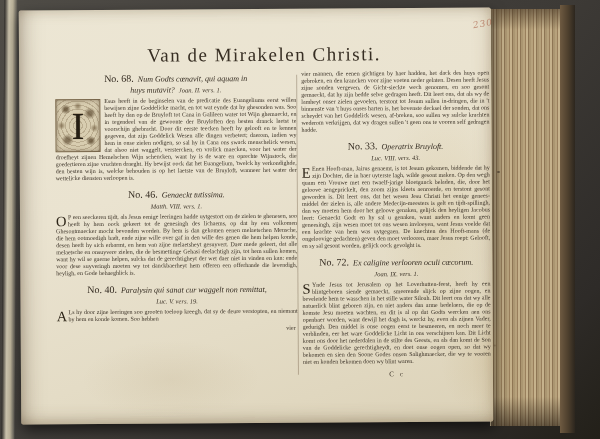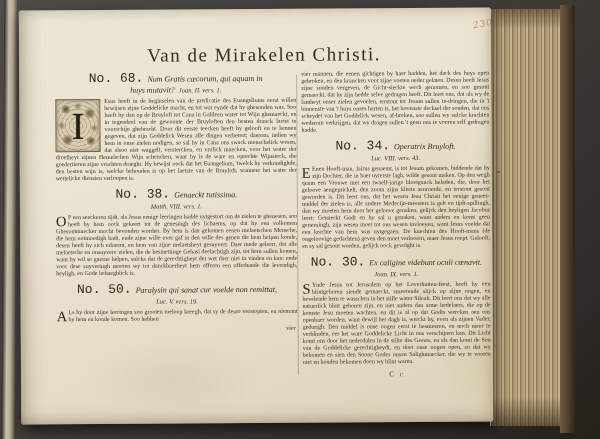--- a/index.html
+++ b/index.html
@@ -59,21 +59,21 @@
     position:absolute;left:277px;top:66px;width:1px;height:300px;
     background:rgba(95,75,52,.35);
   }
   .col{position:absolute;top:62px;color:#3a3126;}
   .col-left{left:36px;width:241px;}
   .col-right{left:282px;width:188px;}
 
   .sec-head{text-align:center;line-height:9px;margin-top:6px;color:#332a20;white-space:nowrap;}
   .sec-head.first{margin-top:0;}
   .sec-head2{text-align:center;line-height:8px;margin-bottom:3px;color:#3a3126;}
-  .sec-no{font-size:13px;font-family:Liberation Mono, monospace;}
+  .sec-no{font-size:10px;}
   .sec-latin{font-size:8px;font-style:italic;}
   .sec-ref{font-size:6.5px;font-style:italic;}
 
   p.body{
     margin:0 0 2px 0;font-size:6px;line-height:7px;text-align:justify;
     color:#3b3227;
   }
   .dropcap{
     float:left;font-size:14.5px;line-height:12.5px;margin:.5px 1.5px 0 0;color:#2c2417;
   }
@@ -119,76 +119,76 @@
     <div class="speck speck2"></div>
 
     <div class="page-title">Van de Mirakelen Christi.</div>
     <div class="col-divider"></div>
     <div class="folio-handwritten">230</div>
 
     <div class="col col-left">
 
       <div class="sec-head first">
         <span class="sec-no">No. 68.</span>
-        <span class="sec-latin">Num Gratis cæcorum, qui aquam in</span>
+        <span class="sec-latin">Num Godts cœnavit, qui aquam in</span>
       </div>
       <div class="sec-head2">
         <span class="sec-latin">huys mutavit?</span>
         <span class="sec-ref">Joan. II. vers. 1.</span>
       </div>
       <p class="body">
         <span class="ornate-initial">
             <span class="ornate-letter">I</span>
           </span><span>Esus heeft in de beginselen van de predicatie des Euangeliums eerst willen bewijsen zijne Goddelicke macht, en tot wat eynde dat hy ghesonden was. Soo heeft hy dan op de Bruyloft tot Cana in Galileen water tot Wijn ghemaeckt, en in tegendeel van de gewoonte der Bruyloften den besten dranck laetst te voorschijn ghebracht. Door dit eerste teecken heeft hy gelooft en te kennen gegeven, dat zijn Goddelick Wesen alle dingen verbetert; daerom, indien wy hem in onse zielen nodigen, so sal hy in Cana ons swack menschelick wesen, dat alsoo niet waggelt, verstercken, en vrolick maecken, voor het water der droefheyt zijnen Hemelschen Wijn schencken, want hy is de ware en oprechte Wijnstock, die goedertieren zijne vruchten draeght. Hy bewijst oock dat het Euangelium, 'twelck hy verkondighde, den besten wijn is, welcke behouden is op het laetste van de Bruyloft, wanneer het water der wettelicke diensten verloopen is.</span>
       </p>
 
       <div class="sec-head">
-        <span class="sec-no">No. 38.</span>
+        <span class="sec-no">No. 46.</span>
         <span class="sec-latin">Genaeckt tutissima.</span>
       </div>
       <div class="sec-head2">
         <span class="sec-ref">Matth. VIII. vers. 1.</span>
       </div>
       <p class="body">
         <span class="dropcap">O</span><span>P een seeckeren tijdt, als Jesus eenige leeringen hadde uytgestort om de zielen te ghenesen, soo heeft hy hem oock gekeert tot de genesingh des lichaems, op dat hy een volkomen Ghesontmaecker mocht bevonden worden. By hem is dan gekomen eenen melaetschen Mensche, die hem ootmoedigh badt, ende zijne wille over gaf in den wille des genen die hem helpen konde, desen heeft hy sich erbarmt, en hem van zijne melaetsheyt gesuyvert. Daer mede geleert, dat alle melaetsche en onsuyvere zielen, die de besmettinge Gehasi deelachtigh zijn, tot hem sullen komen, want hy wil se gaerne helpen, sulcks dat de gerechtigheyt der wet daer niet in vinden en kan: ende voor dese suyveringh moeten wy tot danckbaerheyt hem offeren een offerhande die levendigh, heyligh, en Gode behaeghlick is.</span>
       </p>
 
       <div class="sec-head">
-        <span class="sec-no">No. 50.</span>
-        <span class="sec-latin">Paralysin qui sanat cur voelde non remittat,</span>
+        <span class="sec-no">No. 40.</span>
+        <span class="sec-latin">Paralysin qui sanat cur waggelt non remittat,</span>
       </div>
       <div class="sec-head2">
         <span class="sec-ref">Luc. V. vers. 19.</span>
       </div>
       <p class="body">
         <span class="dropcap">A</span><span>Ls hy door zijne leeringen soo grooten toeloop kreegh, dat sy de deure verstopten, en niemant by hem en konde komen. Soo hebben</span>
       </p>
       <div class="catchword">vier</div>
     </div>
 
     <div class="col col-right">
 
       <p class="body">
         <span>vier mannen, die eenen gichtigen by haer hadden, het dack des huys open gebroken, en den krancken voor zijne voeten neder gelaten. Desen heeft Jesus zijne sonden vergeven, de Gicht-sieckte wech genomen, en soo gesont gemaeckt, dat hy zijn bedde selve gedragen heeft. Dit leert ons, dat als wy de lamheyt onser zielen gevoelen, terstont tot Jesum sullen in-dringen, die in 't binnenste van 't huys onses harten is, het bovenste decksel der sonden, dat ons scheydet van het Goddelick wesen, af-breken, soo sullen wy sulcke krachten wederom verkrijgen, dat wy dragen sullen 't geen ons te vooren self gedragen hadde.</span>
       </p>
 
       <div class="sec-head">
-        <span class="sec-no">No. 34.</span>
+        <span class="sec-no">No. 33.</span>
         <span class="sec-latin">Operatrix Bruyloft.</span>
       </div>
       <div class="sec-head2">
         <span class="sec-ref">Luc. VIII. vers. 43.</span>
       </div>
       <p class="body">
         <span class="dropcap">E</span><span>Enen Hooft-man, Jairus genaemt, is tot Jesum gekomen, biddende dat hy zijn Dochter, die in haer uyterste lagh, wilde gesont maken. Op den wegh quam een Vrouwe met een twaelf-jarige bloetganck beladen, die, door het geloove aengeprickelt, den zoom zijns kleets aenroerde, en terstont gesont geworden is. Dit leert ons, dat het wesen Jesu Christi het eenige genees-middel der zielen is, alle andere Medecijn-meesters is gelt en tijdt-spillingh, dan wy moeten hem door het geloove genaken, gelijck den heyligen Jacobus leert: Genaeckt Godt en hy sal u genaken, want anders en komt geen geneesingh, zijn wesen moet tot ons wesen invloeyen, want Jesus voelde dat een krachte van hem was uytgegaen. De knechten des Hooft-mans (de ongeloovige gedachten) geven den moet verlooren, maer Jesus roept: Gelooft, en sy sal gesont worden, gelijck oock gevolght is.</span>
       </p>
 
       <div class="sec-head">
-        <span class="sec-no">No. 30.</span>
-        <span class="sec-latin">Ex caligine videbunt oculi cœnavit.</span>
+        <span class="sec-no">No. 72.</span>
+        <span class="sec-latin">Ex caligine verlooren oculi cæcorum.</span>
       </div>
       <div class="sec-head2">
         <span class="sec-ref">Joan. IX. vers. 1.</span>
       </div>
       <p class="body">
         <span class="dropcap">S</span><span>Ynde Jesus tot Jerusalem op het Loverhutten-feest, heeft hy een blintgeboren siende gemaeckt, smeerende slijck op zijne oogen, en bevelende hem te wasschen in het stille water Siloah. Dit leert ons dat wy alle natuerlick blint geboren zijn, en niet anders dan arme bedelaers, die op de komste Jesu moeten wachten, en dit is al op dat Godts wercken aen ons openbaer worden, want dewijl het dagh is, werckt hy, even als zijnen Vader, gedurigh. Den middel is onse oogen eerst te besmeeren, en noch meer te verblinden, eer het ware Goddelicke Licht in ons verschijnen kan. Dit Licht komt ons door het nederdalen in de stilte des Geests, en als dan komt de Son van de Goddelicke gerechtigheydt, en doet onse oogen open, so dat wy bekomen en sien den Soone Godes onsen Salighmaecker, die wy te vooren niet en konden bekomen doen wy blint waren.</span>
       </p>
 
       <div class="signature">C c</div>
     </div>

